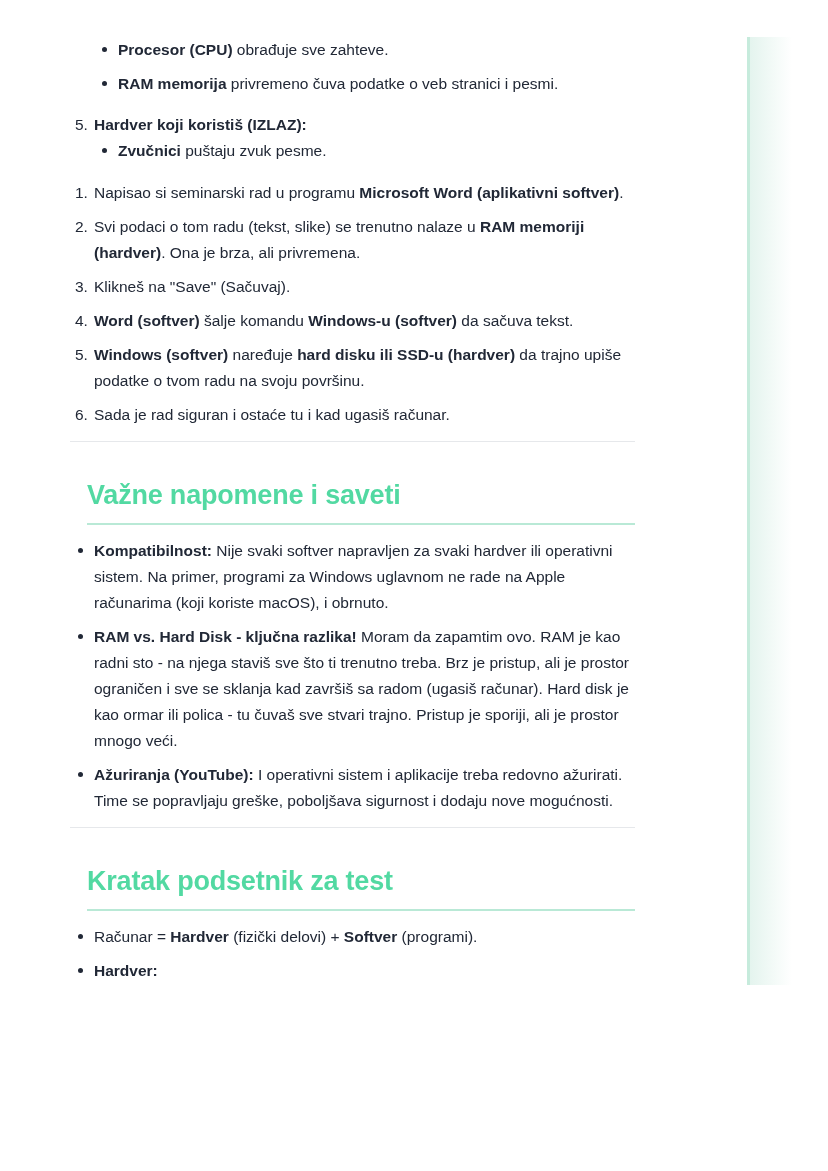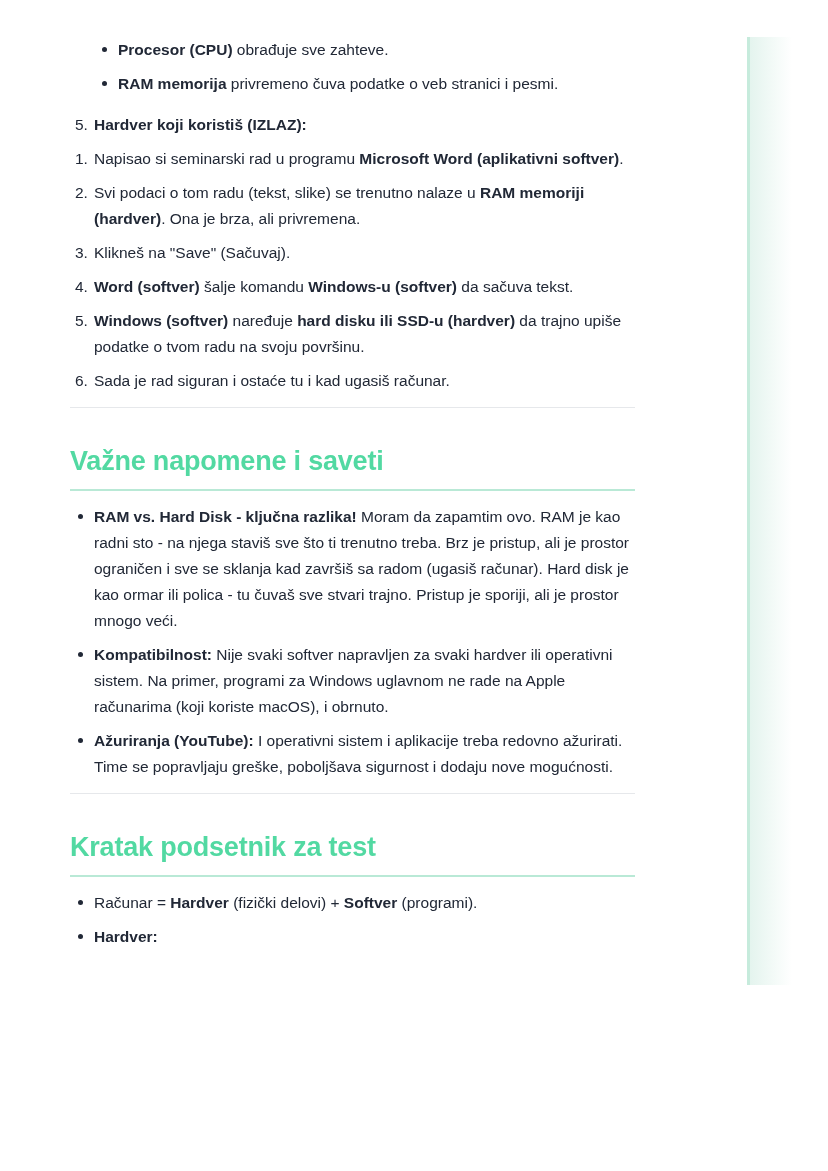--- a/index.html
+++ b/index.html
@@ -31,21 +31,21 @@
   .mk{flex:0 0 24px;position:relative;}
   .dot{display:block;width:5px;height:5px;border-radius:50%;background:var(--text);margin:10px 0 0 8px;}
   .num{flex:0 0 24px;padding-left:5px;box-sizing:border-box;}
   .li-body{flex:1;min-width:0;}
   .ulist,.olist{margin:0;padding:0;}
   .olist-top{margin-top:15px;}
   .sub-ul{margin-top:0;}
   .p2{margin:15px 0 17px 0;font-size:16px;font-weight:bold;line-height:26px;}
   .divider{border:none;border-top:1px solid var(--divider);margin:13px 0 0 0;}
   .sec-h{
-    margin:36px 0 0 0;
+    margin:36px 0 0 17px;
     font-size:27px;line-height:34px;font-weight:bold;
     letter-spacing:-0.2px;
     color:var(--accent);
     padding-bottom:11px;
     border-bottom:2px solid var(--accent-underline);
   }
   .sec-ul{margin-top:13px;}
   
   .edge-band{
     position:absolute;left:750px;top:37px;width:42px;height:1097px;
@@ -83,20 +83,26 @@
         <div class="li-body"><strong>RAM memorija</strong><span> privremeno čuva podatke o veb stranici i pesmi.</span></div>
       </div>
     </div>
 
     <div class="olist olist-top">
       <div class="li">
         <span class="num">5.</span>
         <div class="li-body">
           <div><strong>Hardver koji koristiš (IZLAZ):</strong></div>
           <div class="ulist sub-ul">
+            <div class="li">
+              <span class="mk">
+                  <span class="dot"></span>
+                </span>
+              <div class="li-body"><strong>Zvučnici</strong><span> puštaju zvuk pesme.</span></div>
+            </div>
           </div>
         </div>
       </div>
     </div>
 
 
     <div class="olist">
       <div class="li">
         <span class="num">1.</span>
         <div class="li-body"><span>Napisao si seminarski rad u programu </span><strong>Microsoft Word (aplikativni softver)</strong><span>.</span></div>
@@ -125,27 +131,27 @@
 
     <hr class="divider">
 
     <h2 class="sec-h">Važne napomene i saveti</h2>
 
     <div class="ulist sec-ul">
       <div class="li">
         <span class="mk">
             <span class="dot"></span>
           </span>
-        <div class="li-body"><strong>RAM vs. Hard Disk - ključna razlika!</strong><span> Moram da zapamtim ovo. RAM je kao radni sto - na njega staviš sve što ti trenutno treba. Brz je pristup, ali je prostor ograničen i sve se sklanja kad završiš sa radom (ugasiš računar). Hard disk je kao ormar ili polica - tu čuvaš sve stvari trajno. Pristup je sporiji, ali je prostor mnogo veći.</span></div>
+        <div class="li-body"><strong>Kompatibilnost:</strong><span> Nije svaki softver napravljen za svaki hardver ili operativni sistem. Na primer, programi za Windows uglavnom ne rade na Apple računarima (koji koriste macOS), i obrnuto.</span></div>
       </div>
       <div class="li">
         <span class="mk">
             <span class="dot"></span>
           </span>
-        <div class="li-body"><strong>Kompatibilnost:</strong><span> Nije svaki softver napravljen za svaki hardver ili operativni sistem. Na primer, programi za Windows uglavnom ne rade na Apple računarima (koji koriste macOS), i obrnuto.</span></div>
+        <div class="li-body"><strong>RAM vs. Hard Disk - ključna razlika!</strong><span> Moram da zapamtim ovo. RAM je kao radni sto - na njega staviš sve što ti trenutno treba. Brz je pristup, ali je prostor ograničen i sve se sklanja kad završiš sa radom (ugasiš računar). Hard disk je kao ormar ili polica - tu čuvaš sve stvari trajno. Pristup je sporiji, ali je prostor mnogo veći.</span></div>
       </div>
       <div class="li">
         <span class="mk">
             <span class="dot"></span>
           </span>
         <div class="li-body"><strong>Ažuriranja (YouTube):</strong><span> I operativni sistem i aplikacije treba redovno ažurirati. Time se popravljaju greške, poboljšava sigurnost i dodaju nove mogućnosti.</span></div>
       </div>
     </div>
 
     <hr class="divider">

